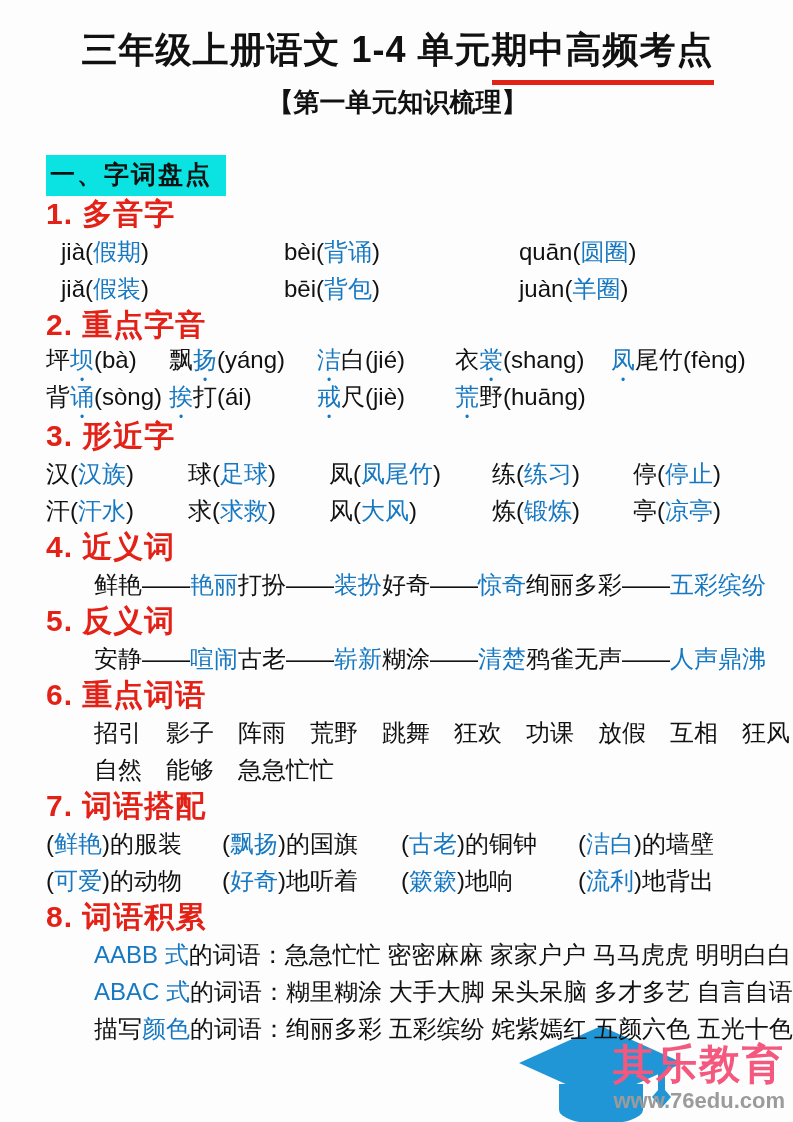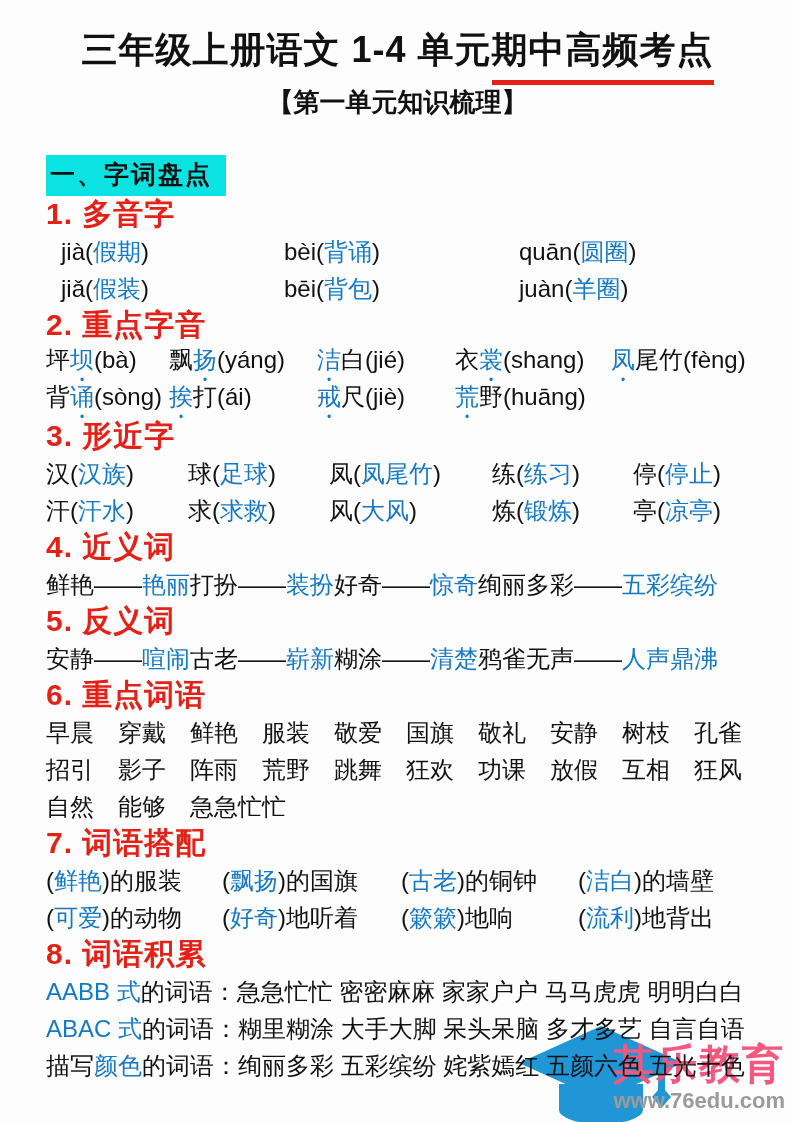--- a/index.html
+++ b/index.html
@@ -43,20 +43,21 @@
   .h{
     height:37px;display:flex;align-items:center;
     font-size:30px;font-weight:bold;
     letter-spacing:1px;
   }
   .red{color:var(--accent-red,#e02020);}
   .line{
     height:37px;display:flex;align-items:center;
     font-size:24px;
     white-space:nowrap;
+    margin-left:48px;
   }
   .grid{display:grid;height:37px;align-items:center;font-size:24px;}
   .g3{grid-template-columns:223px 235px 1fr;padding-left:15px;}
   .g5a{grid-template-columns:123px 148px 138px 156px auto;}
   .g5b{grid-template-columns:142px 141px 163px 141px auto;}
   .g4{grid-template-columns:176px 179px 177px auto;}
   .cell{white-space:nowrap;}
   .seg-b{color:var(--accent-blue,#1778c2);}
   .em-dot{
     -webkit-text-emphasis:filled dot;
@@ -173,21 +174,20 @@
         <span class="seg-b">喧闹</span>
         <span> 古老——</span>
         <span class="seg-b">崭新</span>
         <span> 糊涂——</span>
         <span class="seg-b">清楚</span>
         <span> 鸦雀无声——</span>
         <span class="seg-b">人声鼎沸</span>
       </div>
 
     <div class="h red">6. 重点词语</div>
-    <div class="line">早晨　穿戴　鲜艳　服装　敬爱　国旗　敬礼　安静　树枝　孔雀</div>
     <div class="line">招引　影子　阵雨　荒野　跳舞　狂欢　功课　放假　互相　狂风</div>
     <div class="line">自然　能够　急急忙忙</div>
 
     <div class="h red">7. 词语搭配</div>
     <div class="grid g4">
       <span class="cell"><span>(</span><span class="seg-b">鲜艳</span><span>)的服装</span></span>
       <span class="cell"><span>(</span><span class="seg-b">飘扬</span><span>)的国旗</span></span>
       <span class="cell"><span>(</span><span class="seg-b">古老</span><span>)的铜钟</span></span>
       <span class="cell"><span>(</span><span class="seg-b">洁白</span><span>)的墙壁</span></span>
     </div>

